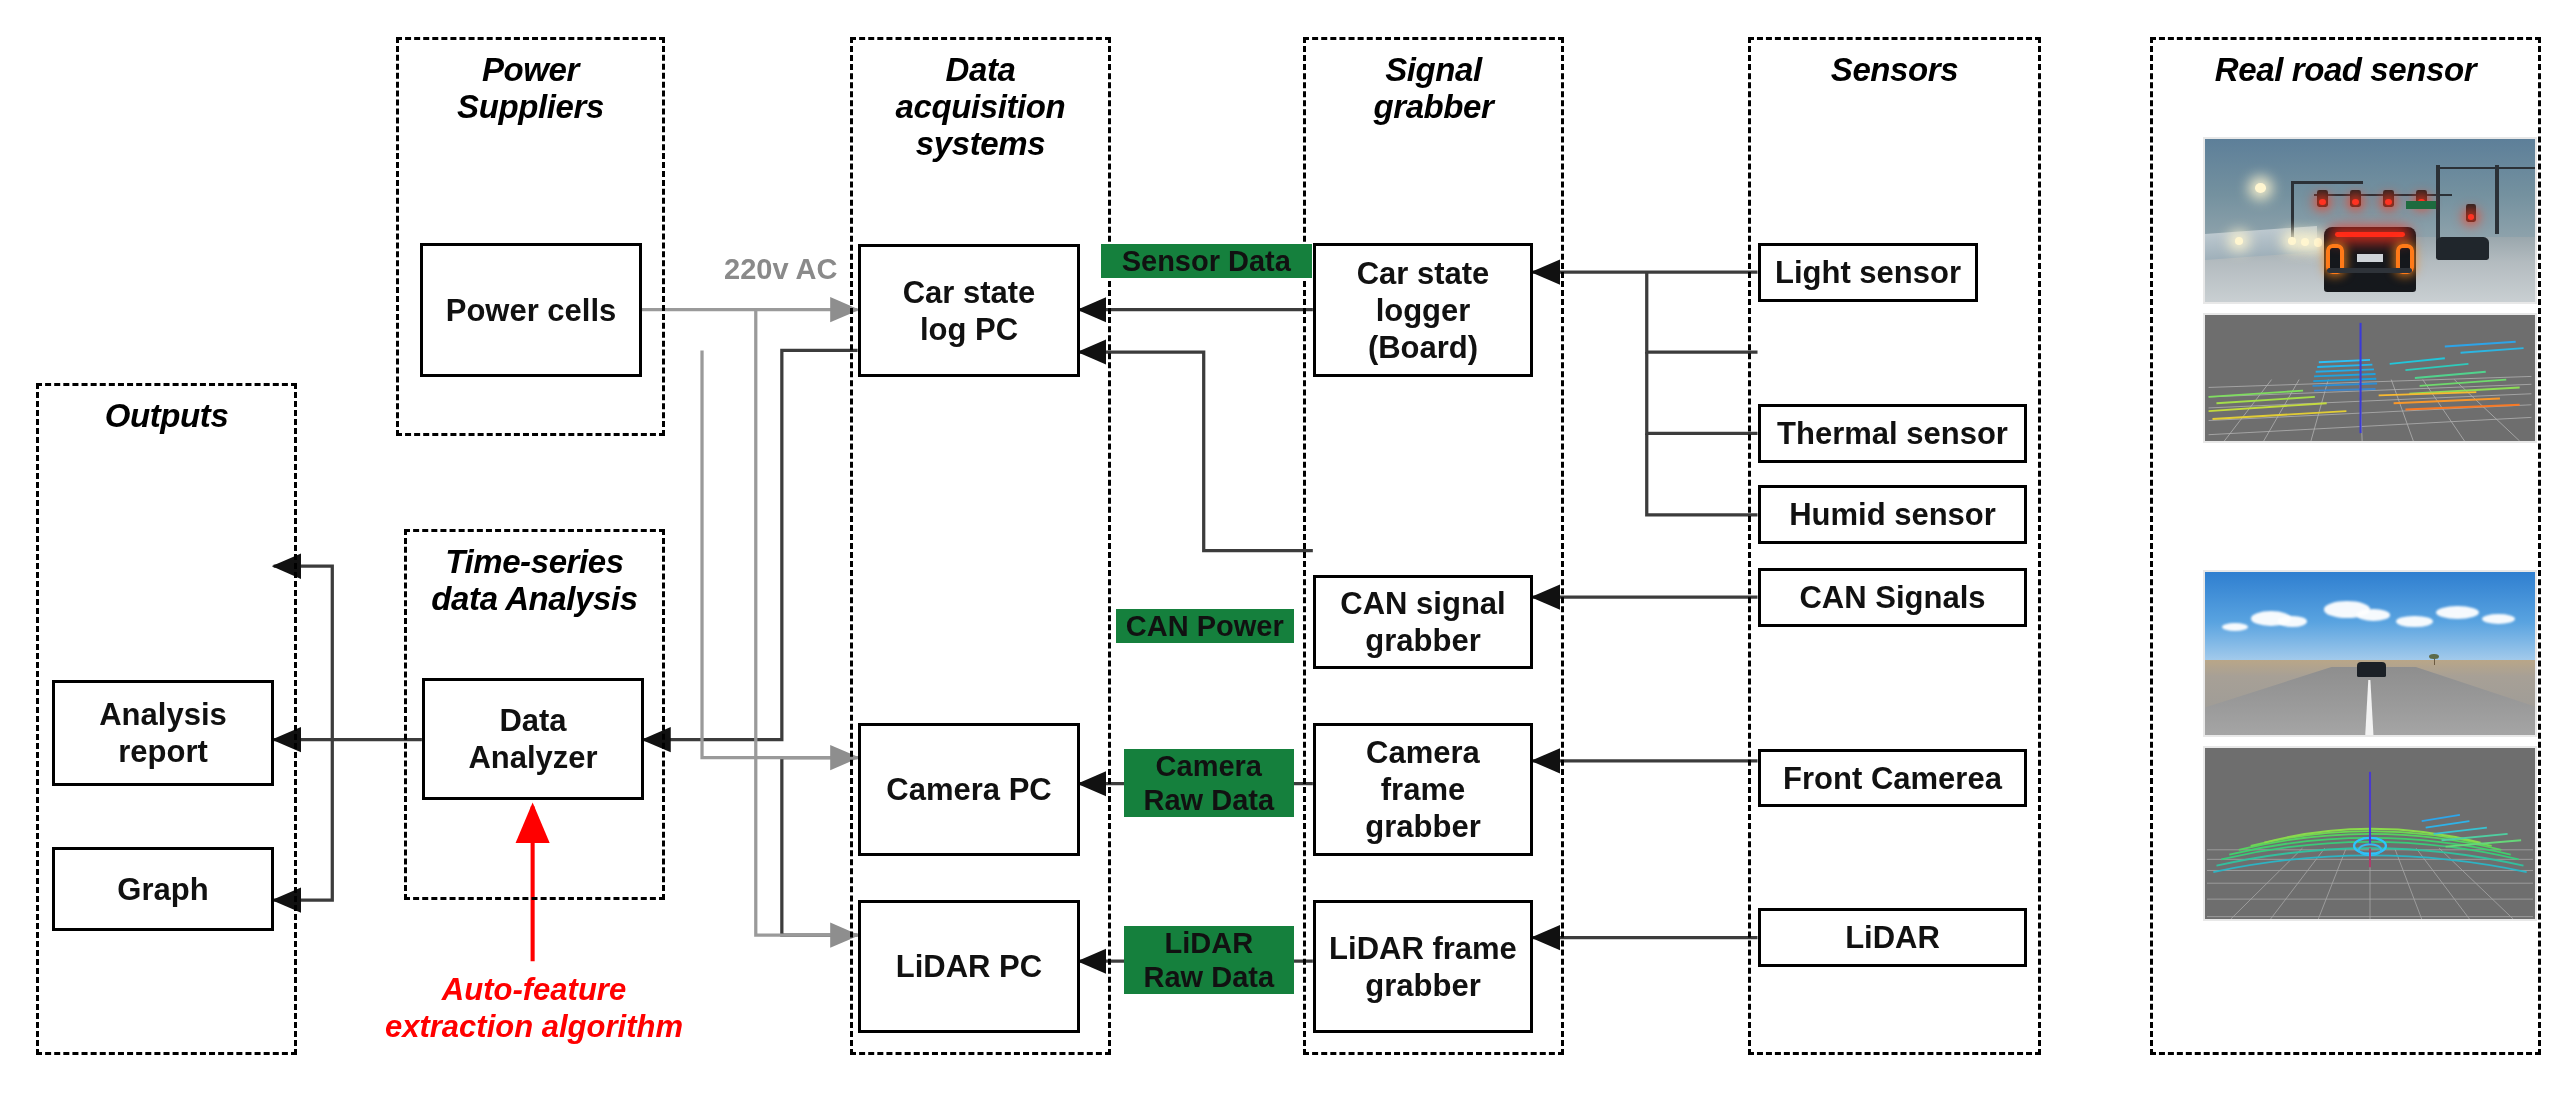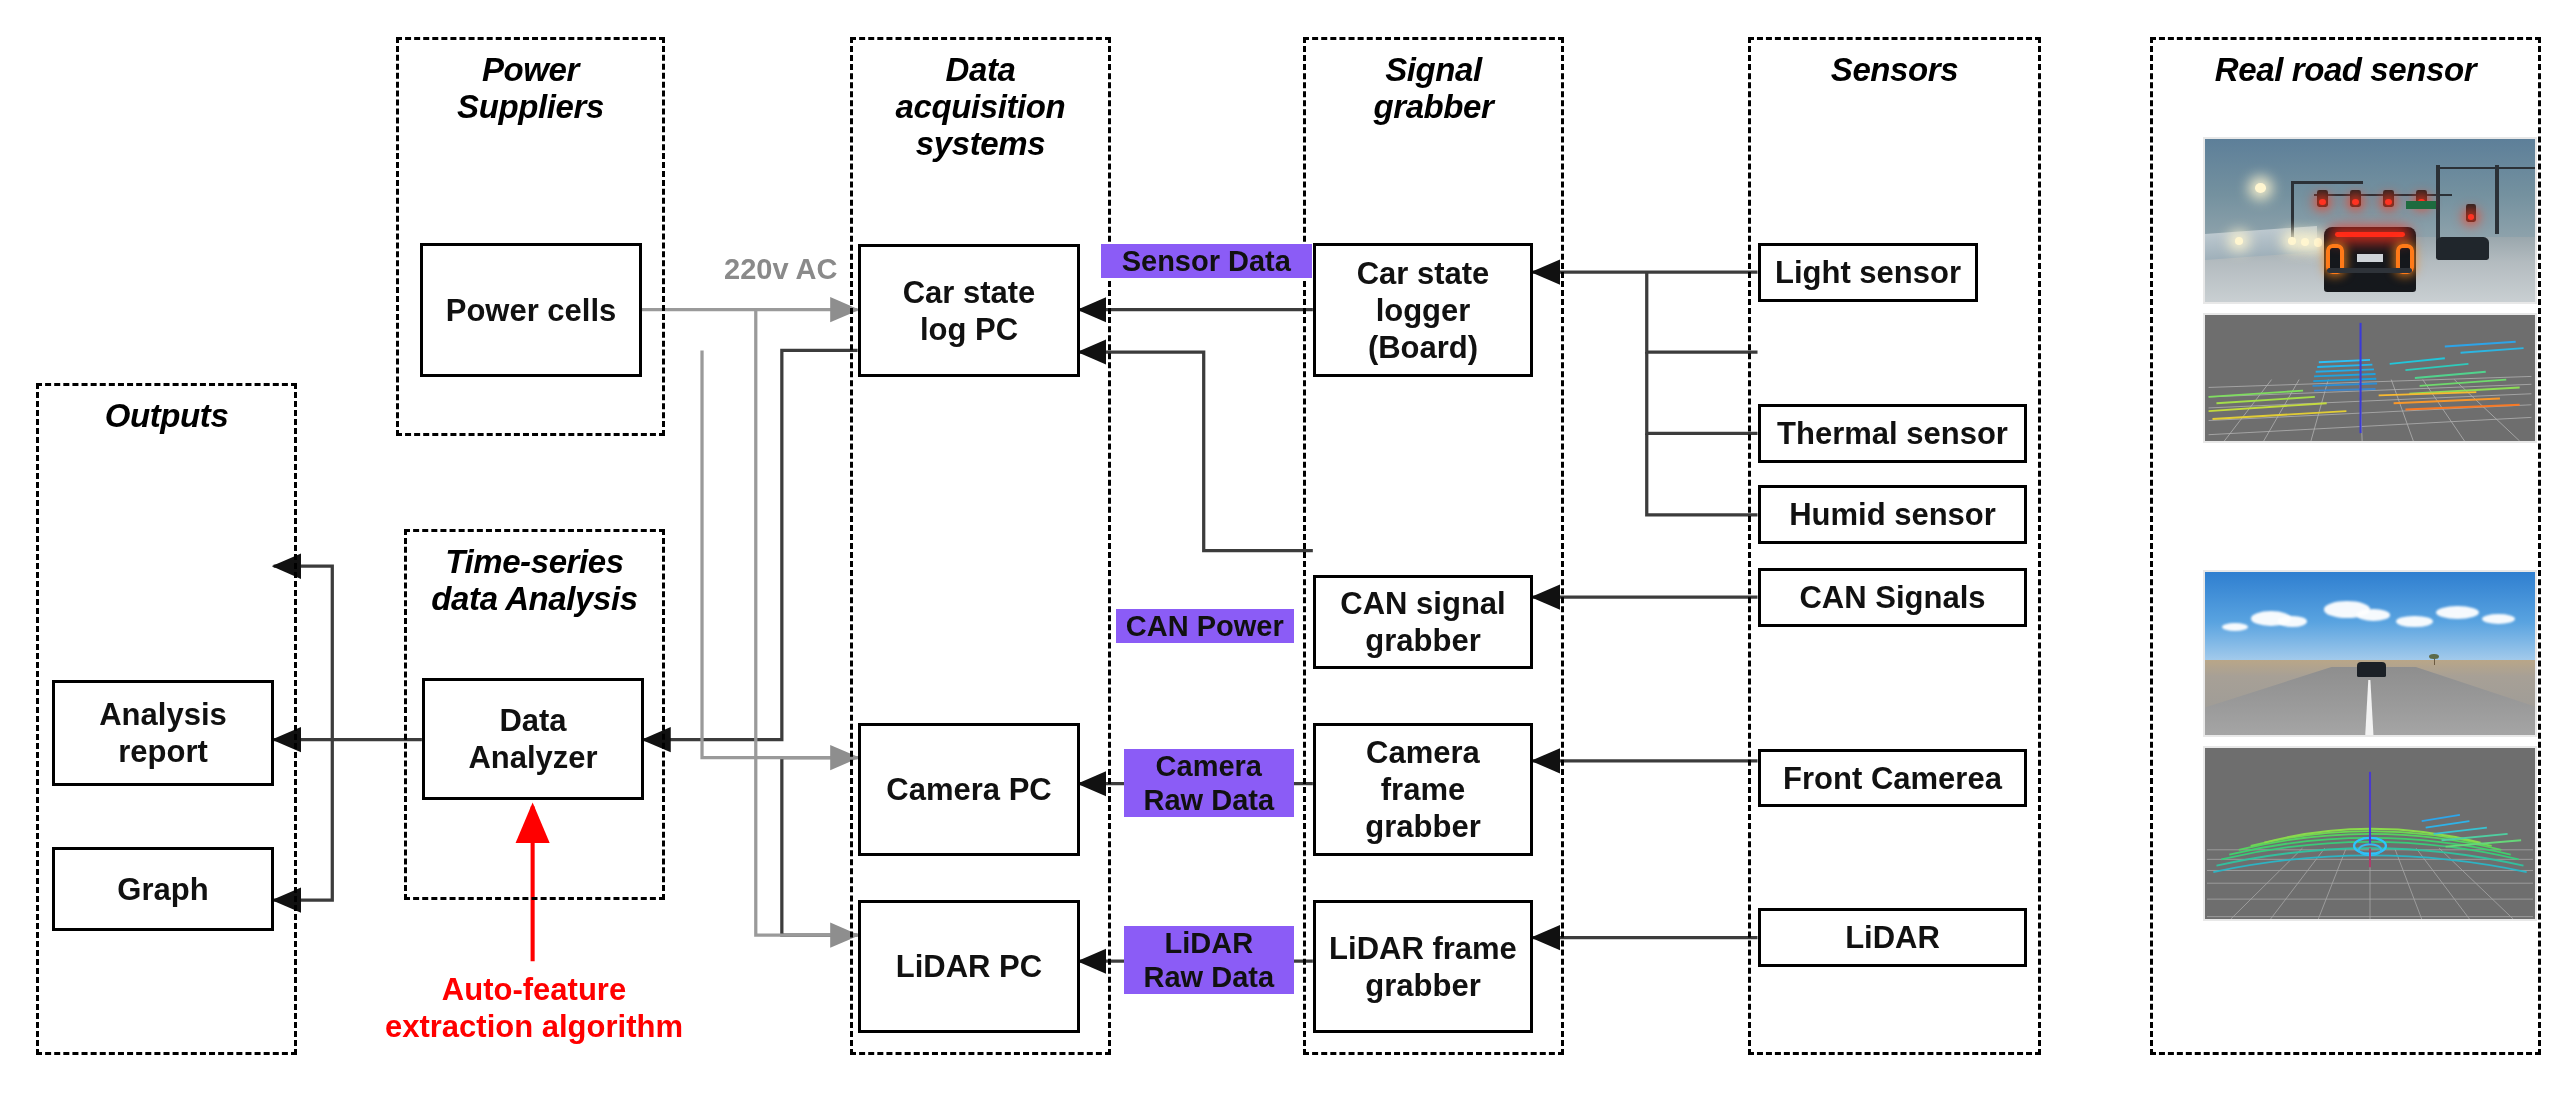--- a/index.html
+++ b/index.html
@@ -9,24 +9,24 @@
 
   .group-box{position:absolute;border:3.3px dashed #000;box-sizing:border-box;background:transparent;}
   .group-title{position:absolute;width:100%;text-align:center;font-style:italic;font-weight:bold;
     font-size:33px;line-height:37px;color:#000;letter-spacing:-0.4px;}
 
   .node{position:absolute;border:3.3px solid #000;box-sizing:border-box;background:#fff;
     display:flex;align-items:center;justify-content:center;text-align:center;
     font-size:31px;font-weight:bold;line-height:37px;color:#111;padding:1.6px 4.9px;}
 
   .edge-label{position:absolute;text-align:center;font-size:29px;font-weight:bold;
-    line-height:34px;color:#111;background:#8b5cf6;padding:0 3.3px;white-space:pre-line;}
+    line-height:34px;color:#111;background:#15803d;padding:0 3.3px;white-space:pre-line;}
   .edge-label.power{color:#8a8a8a;background:transparent;}
 
-  .annotation{position:absolute;text-align:center;font-size:31px;font-weight:bold;
+  .annotation{position:absolute;text-align:center;font-size:31px;font-weight:bold;font-style:italic;
     line-height:37px;color:#ff0000;white-space:pre-line;}
 
   .photo{position:absolute;border:2.4px solid #e8e8e8;box-sizing:border-box;overflow:hidden;background:#888;}
   .ph-inner{position:absolute;inset:0;}
 
   
   .snow-sky{position:absolute;left:0;top:0;right:0;height:62%;
     background:linear-gradient(180deg,#5d7f99 0%,#74919f 55%,#8fa3ac 100%);}
   .snow-road{position:absolute;left:0;top:60%;right:0;bottom:0;
     background:linear-gradient(180deg,#9aa7ad 0%,#b4bcc0 40%,#c9cfd2 100%);}

